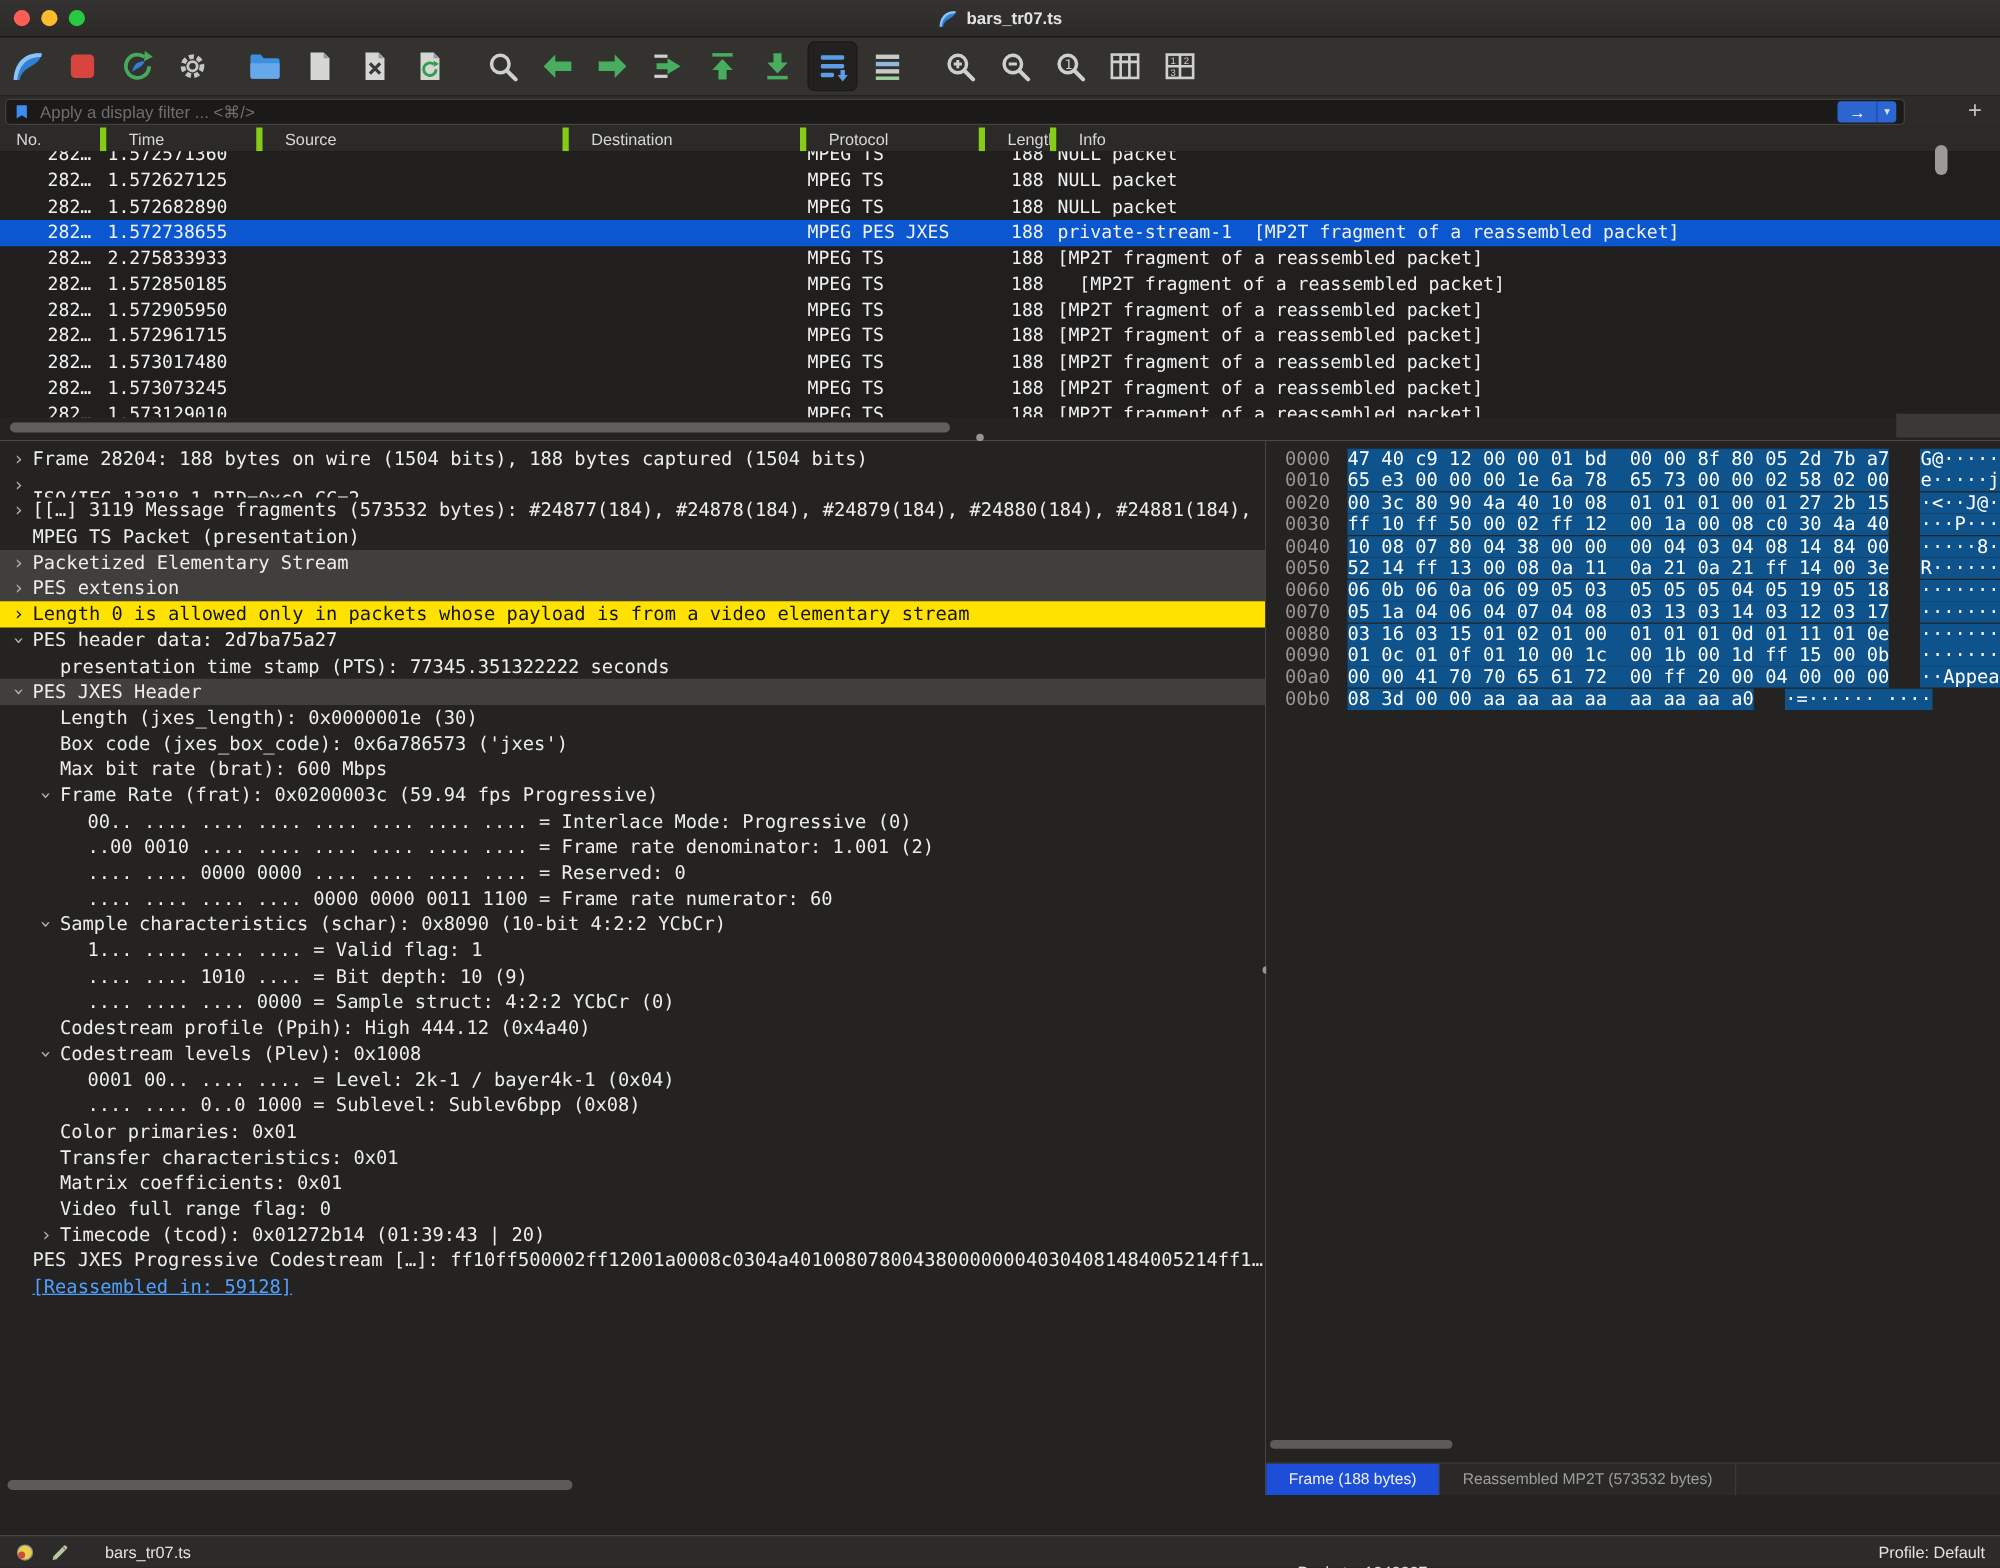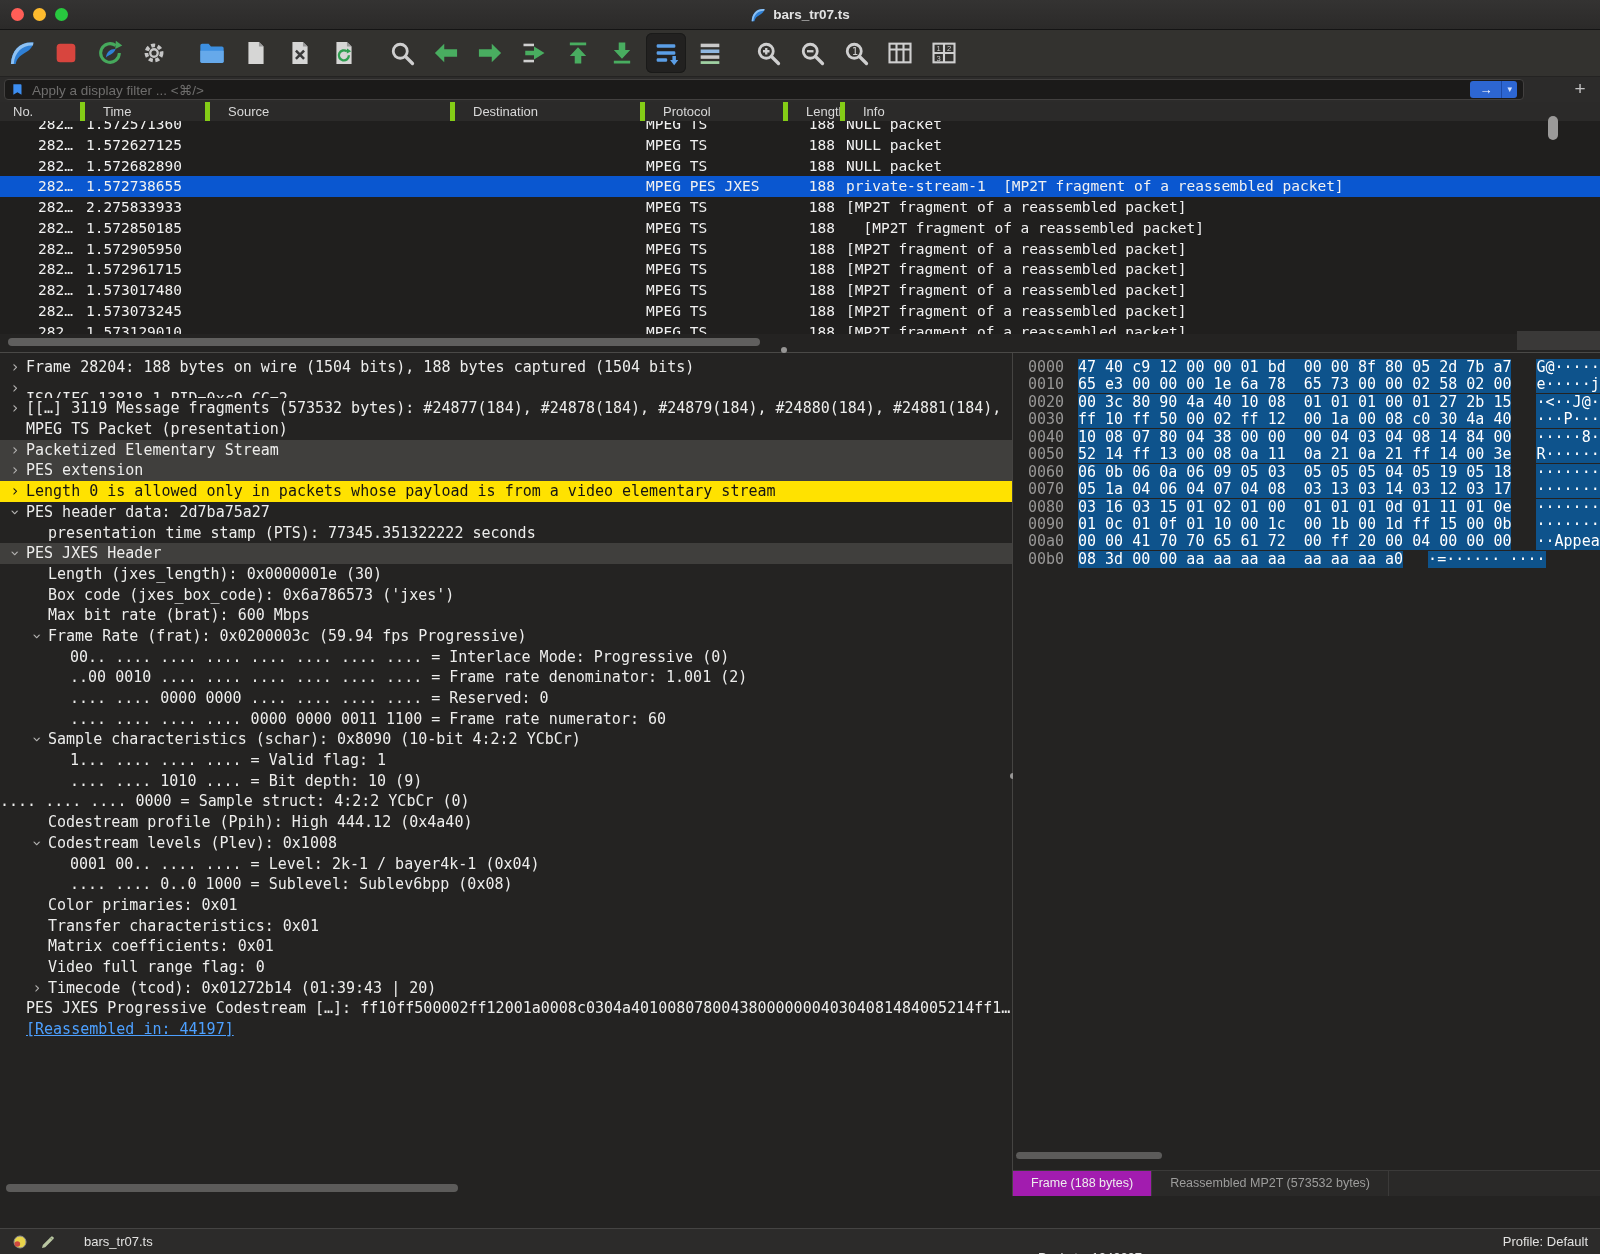--- a/index.html
+++ b/index.html
@@ -59,21 +59,21 @@
 
 #hexpane{position:absolute;left:1013px;top:353px;width:587px;height:843px;background:#242322;overflow:hidden;padding-top:6px}
 .hex-row{height:17.45px;line-height:17.45px;font-family:"DejaVu Sans Mono",monospace;font-size:15px;white-space:pre;overflow:hidden}
 .hex-off{display:inline-block;margin-left:15px;width:50px;color:#989796}
 .hex-bytes{background:#0e538c;color:#fff}
 .hex-ascii{margin-left:25px;background:#0e538c;color:#fff}
 #hex-hscroll{position:absolute;left:1016px;top:1152px;width:146px;height:7px;background:#5c5b5a;border-radius:3.5px}
 #dt-hscroll{position:absolute;left:6px;top:1184px;width:452px;height:8px;background:#5c5b5a;border-radius:4px}
 #hextabs{position:absolute;left:1013px;top:1170px;width:587px;height:26px;background:#2a2928;border-top:1px solid #3b3a39;display:flex}
 .tab{padding:0 18px;line-height:25px;font-size:12.5px;color:#9d9d9c;border-right:1px solid #3b3a39;white-space:nowrap}
-.tab.active{background:#a21caf;color:#eee}
+.tab.active{background:#1d4ed8;color:#eee}
 
 #statusbar{position:absolute;left:0;top:1228px;width:1600px;height:26px;background:#2c2b2a;border-top:1px solid #454443;color:#e2e2e1;font-size:13px}
 .sb-icon{position:absolute;top:5px;width:16px;height:16px}
 .sb-icon svg{width:16px;height:16px;display:block}
 #sb-expert{left:12px}
 #sb-comment{left:40px}
 #sb-file{position:absolute;left:84px;top:0;line-height:25px}
 #sb-packets{position:absolute;left:1038px;top:16px;line-height:25px}
 #sb-profile{position:absolute;right:12px;top:0;line-height:25px}
 </style>
@@ -343,32 +343,32 @@
       <div class="dt-row"><span class="dt-text" style="margin-left: 48px;">Box code (jxes_box_code): 0x6a786573 ('jxes')</span></div>
       <div class="dt-row"><span class="dt-text" style="margin-left: 48px;">Max bit rate (brat): 600 Mbps</span></div>
       <div class="dt-row"><span class="chev exp" style="left: 30px;">›</span><span class="dt-text" style="margin-left: 48px; text-align: center;">Frame Rate (frat): 0x0200003c (59.94 fps Progressive)</span></div>
       <div class="dt-row"><span class="dt-text" style="margin-left: 70px;">00.. .... .... .... .... .... .... .... = Interlace Mode: Progressive (0)</span></div>
       <div class="dt-row"><span class="dt-text" style="margin-left: 70px;">..00 0010 .... .... .... .... .... .... = Frame rate denominator: 1.001 (2)</span></div>
       <div class="dt-row"><span class="dt-text" style="margin-left: 70px;">.... .... 0000 0000 .... .... .... .... = Reserved: 0</span></div>
       <div class="dt-row"><span class="dt-text" style="margin-left: 70px;">.... .... .... .... 0000 0000 0011 1100 = Frame rate numerator: 60</span></div>
       <div class="dt-row"><span class="chev exp" style="left: 30px;">›</span><span class="dt-text" style="margin-left: 48px;">Sample characteristics (schar): 0x8090 (10-bit 4:2:2 YCbCr)</span></div>
       <div class="dt-row"><span class="dt-text" style="margin-left: 70px;">1... .... .... .... = Valid flag: 1</span></div>
       <div class="dt-row"><span class="dt-text" style="margin-left: 70px;">.... .... 1010 .... = Bit depth: 10 (9)</span></div>
-      <div class="dt-row"><span class="dt-text" style="">.... .... .... 0000 = Sample struct: 4:2:2 YCbCr (0)</span></div>
+      <div class="dt-row"><span class="dt-text" style="margin-left: 70px;">.... .... .... 0000 = Sample struct: 4:2:2 YCbCr (0)</span></div>
       <div class="dt-row"><span class="dt-text" style="margin-left: 48px;">Codestream profile (Ppih): High 444.12 (0x4a40)</span></div>
       <div class="dt-row"><span class="chev exp" style="left: 30px;">›</span><span class="dt-text" style="margin-left: 48px;">Codestream levels (Plev): 0x1008</span></div>
       <div class="dt-row"><span class="dt-text" style="margin-left: 70px;">0001 00.. .... .... = Level: 2k-1 / bayer4k-1 (0x04)</span></div>
       <div class="dt-row"><span class="dt-text" style="margin-left: 70px;">.... .... 0..0 1000 = Sublevel: Sublev6bpp (0x08)</span></div>
       <div class="dt-row"><span class="dt-text" style="margin-left: 48px;">Color primaries: 0x01</span></div>
       <div class="dt-row"><span class="dt-text" style="margin-left: 48px;">Transfer characteristics: 0x01</span></div>
       <div class="dt-row"><span class="dt-text" style="margin-left: 48px;">Matrix coefficients: 0x01</span></div>
       <div class="dt-row"><span class="dt-text" style="margin-left: 48px;">Video full range flag: 0</span></div>
       <div class="dt-row"><span class="chev" style="left: 30px;">›</span><span class="dt-text" style="margin-left: 48px;">Timecode (tcod): 0x01272b14 (01:39:43 | 20)</span></div>
       <div class="dt-row"><span class="dt-text" style="margin-left: 26px;">PES JXES Progressive Codestream […]: ff10ff500002ff12001a0008c0304a40100807800438000000040304081484005214ff1…</span></div>
-      <div class="dt-row link"><span class="dt-text" style="margin-left: 26px;">[Reassembled in: 44197]</span></div>
+      <div class="dt-row link"><span class="dt-text" style="margin-left: 26px;">[Reassembled in: 59128]</span></div>
     </div>
   <div id="vsplit"></div>
   <div class="split-dot" style="left:1010px;top:773px"></div>
 
   <div id="hexpane">
       <div class="hex-row"><span class="hex-off">0000</span><span class="hex-bytes">47 40 c9 12 00 00 01 bd  00 00 8f 80 05 2d 7b a7</span><span class="hex-ascii">G@······ ·····-{·</span></div>
       <div class="hex-row"><span class="hex-off">0010</span><span class="hex-bytes">65 e3 00 00 00 1e 6a 78  65 73 00 00 02 58 02 00</span><span class="hex-ascii">e·····jx es···X··</span></div>
       <div class="hex-row"><span class="hex-off">0020</span><span class="hex-bytes">00 3c 80 90 4a 40 10 08  01 01 01 00 01 27 2b 15</span><span class="hex-ascii">·&lt;··J@·· ·····'+·</span></div>
       <div class="hex-row"><span class="hex-off">0030</span><span class="hex-bytes">ff 10 ff 50 00 02 ff 12  00 1a 00 08 c0 30 4a 40</span><span class="hex-ascii">···P···· ·····0J@</span></div>
       <div class="hex-row"><span class="hex-off">0040</span><span class="hex-bytes">10 08 07 80 04 38 00 00  00 04 03 04 08 14 84 00</span><span class="hex-ascii">·····8·· ········</span></div>

